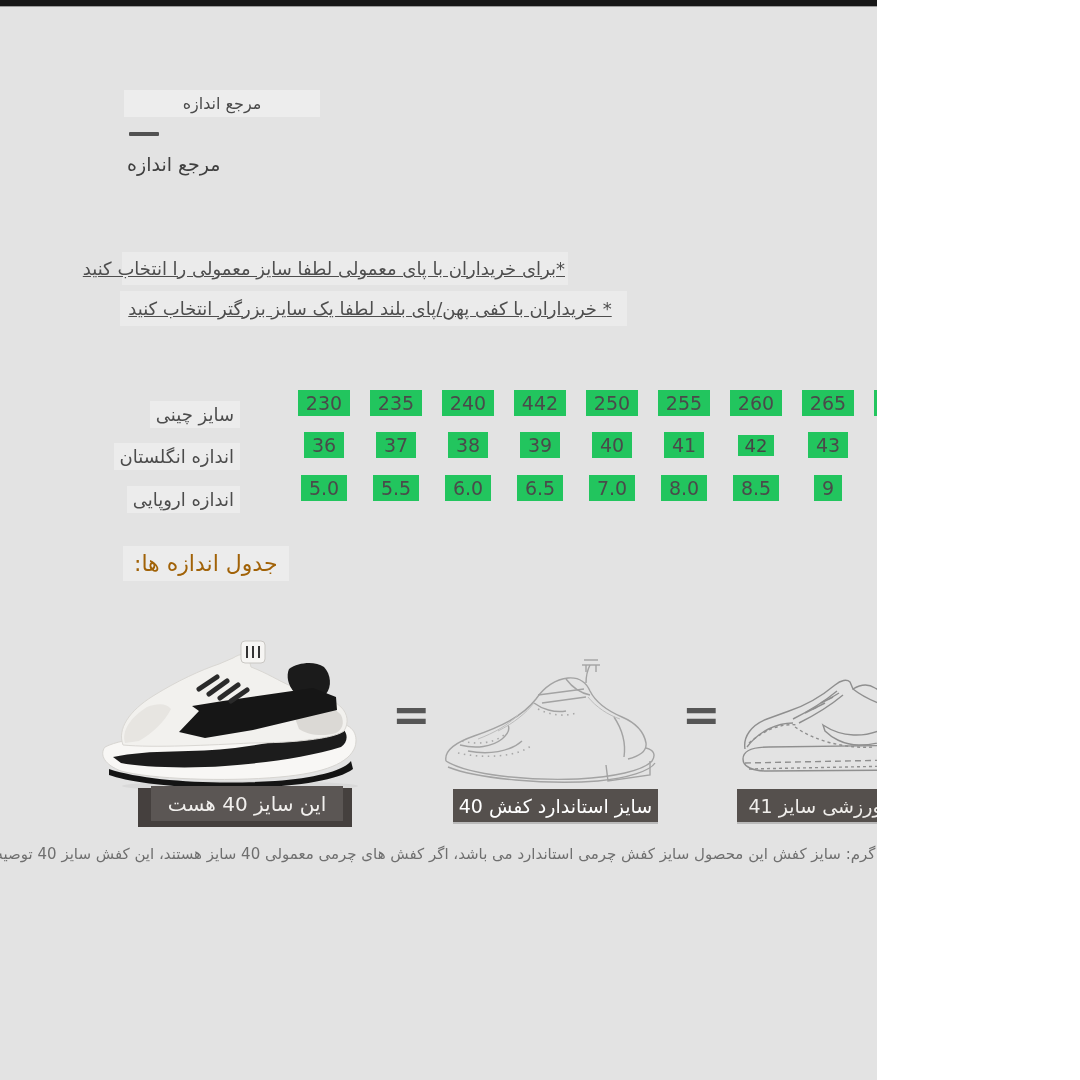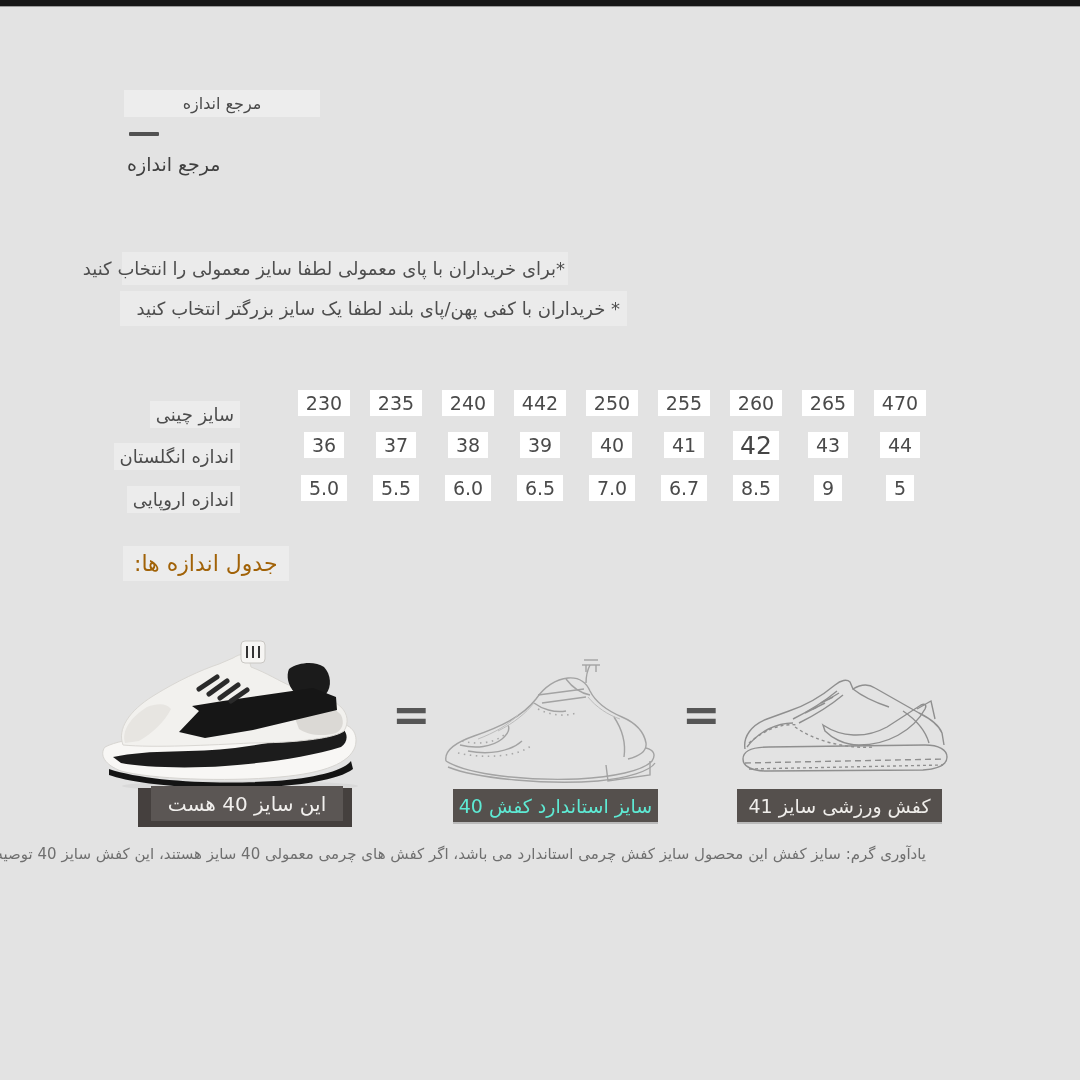--- a/index.html
+++ b/index.html
@@ -1,18 +1,18 @@
 <!DOCTYPE html>
 <html lang="fa"><head>
 <meta charset="utf-8">
 <style>
   html,body{margin:0;padding:0;}
   .page{
     position:relative;
-    width:1080px;height:1080px;
+    width:877px;height:1080px;
     background:#e3e3e3;
     font-family:"DejaVu Sans", sans-serif;
     overflow:hidden;
     color:#4a4a4a;
   }
   .top-bar{
     position:absolute;left:0;top:0;width:1080px;height:6px;
     background:#171717;border-bottom:1px solid #9c9c9c;
   }
   
@@ -25,40 +25,40 @@
   .divider-dash{
     position:absolute;left:129px;top:132px;width:30px;height:4px;
     background:#525252;border-radius:1px;
   }
   .size-ref{
     position:absolute;left:127px;top:153px;
     font-size:19px;color:#3f3f3f;direction:rtl;white-space:nowrap;
   }
   
   .note-line{
-    position:absolute;background:#ebebeb;direction:rtl;text-align:right;
-    font-size:18px;color:#4e4e4e;white-space:nowrap;box-sizing:border-box;
+    position:absolute;background:#ebebeb;direction:rtl;text-align:center;
+    font-size:18px;color:#4e4e4e;white-space:nowrap;box-sizing:border-box;text-decoration:underline;
   }
   .note-1{left:122px;top:252px;width:446px;height:33px;line-height:33px;padding-right:3px;}
   .note-2{left:120px;top:291px;width:507px;height:35px;line-height:35px;padding-right:7px;}
   
   .trow{position:absolute;left:0;width:1080px;height:30px;}
   .trow-1{top:388px;}.trow-2{top:430px;}.trow-3{top:473px;}
   .tlabel{
     position:absolute;left:118px;top:0;width:122px;height:30px;
     direction:rtl;text-align:left;display:flex;align-items:center;justify-content:flex-start;
   }
   .tlabel span{background:#ececec;padding:3px 6px;font-size:18px;color:#4c4c4c;white-space:nowrap;margin-top:23px;}
   .tvals{
     position:absolute;left:288px;top:0;height:30px;
     display:flex;align-items:center;
   }
   .cell{width:72px;text-align:center;font-size:19px;color:#4a4a4a;}
-  .cell span{background:#ffffff;padding:2px 8px;}
-  .cell.big span{font-size:25px;color:#454545;padding:0 7px;}
+  .cell span{background:#22c55e;padding:2px 8px;}
+  .cell.big span{font-size:18px;color:#454545;padding:0 7px;}
   
   .section-title{
     position:absolute;left:123px;top:546px;
     background:#ececec;padding:5px 11px;
     font-size:22px;color:#a16207;direction:rtl;white-space:nowrap;
   }
   
   .shoe{position:absolute;}
   .shoe-1{left:95px;top:633px;width:280px;height:160px;}
   .shoe-2{left:438px;top:653px;width:235px;height:140px;}
@@ -75,21 +75,21 @@
     left:138px;top:788px;width:214px;height:39px;background:#45403e;
   }
   .bar-inner-1{
     position:absolute;left:13px;right:9px;top:-2px;height:35px;
     background:#5b5654;display:flex;align-items:center;justify-content:center;
     font-size:20px;color:#f1efed;white-space:nowrap;
   }
   .bar-2{
     left:453px;top:789px;width:205px;height:33px;background:#55504d;
     display:flex;align-items:center;justify-content:center;
-    font-size:19px;color:#5eead4;white-space:nowrap;
+    font-size:19px;color:#ffffff;white-space:nowrap;
     box-shadow:0 2px 0 rgba(0,0,0,0.18);
   }
   .bar-3{
     left:737px;top:789px;width:205px;height:33px;background:#55504d;
     display:flex;align-items:center;justify-content:center;
     font-size:19px;color:#efedea;white-space:nowrap;
     box-shadow:0 2px 0 rgba(0,0,0,0.18);
   }
   
   .footer-note{
@@ -148,21 +148,21 @@
     <div class="trow trow-3">
       <div class="tlabel">
           <span>اندازه اروپایی</span>
         </div>
       <div class="tvals">
         <div class="cell"><span>5.0</span></div>
         <div class="cell"><span>5.5</span></div>
         <div class="cell"><span>6.0</span></div>
         <div class="cell"><span>6.5</span></div>
         <div class="cell"><span>7.0</span></div>
-        <div class="cell"><span>6.7</span></div>
+        <div class="cell"><span>8.0</span></div>
         <div class="cell"><span>8.5</span></div>
         <div class="cell"><span>9</span></div>
         <div class="cell"><span>5</span></div>
       </div>
     </div>
   </div>
 
   <div class="section-title">جدول اندازه ها:</div>
 
   <div>

